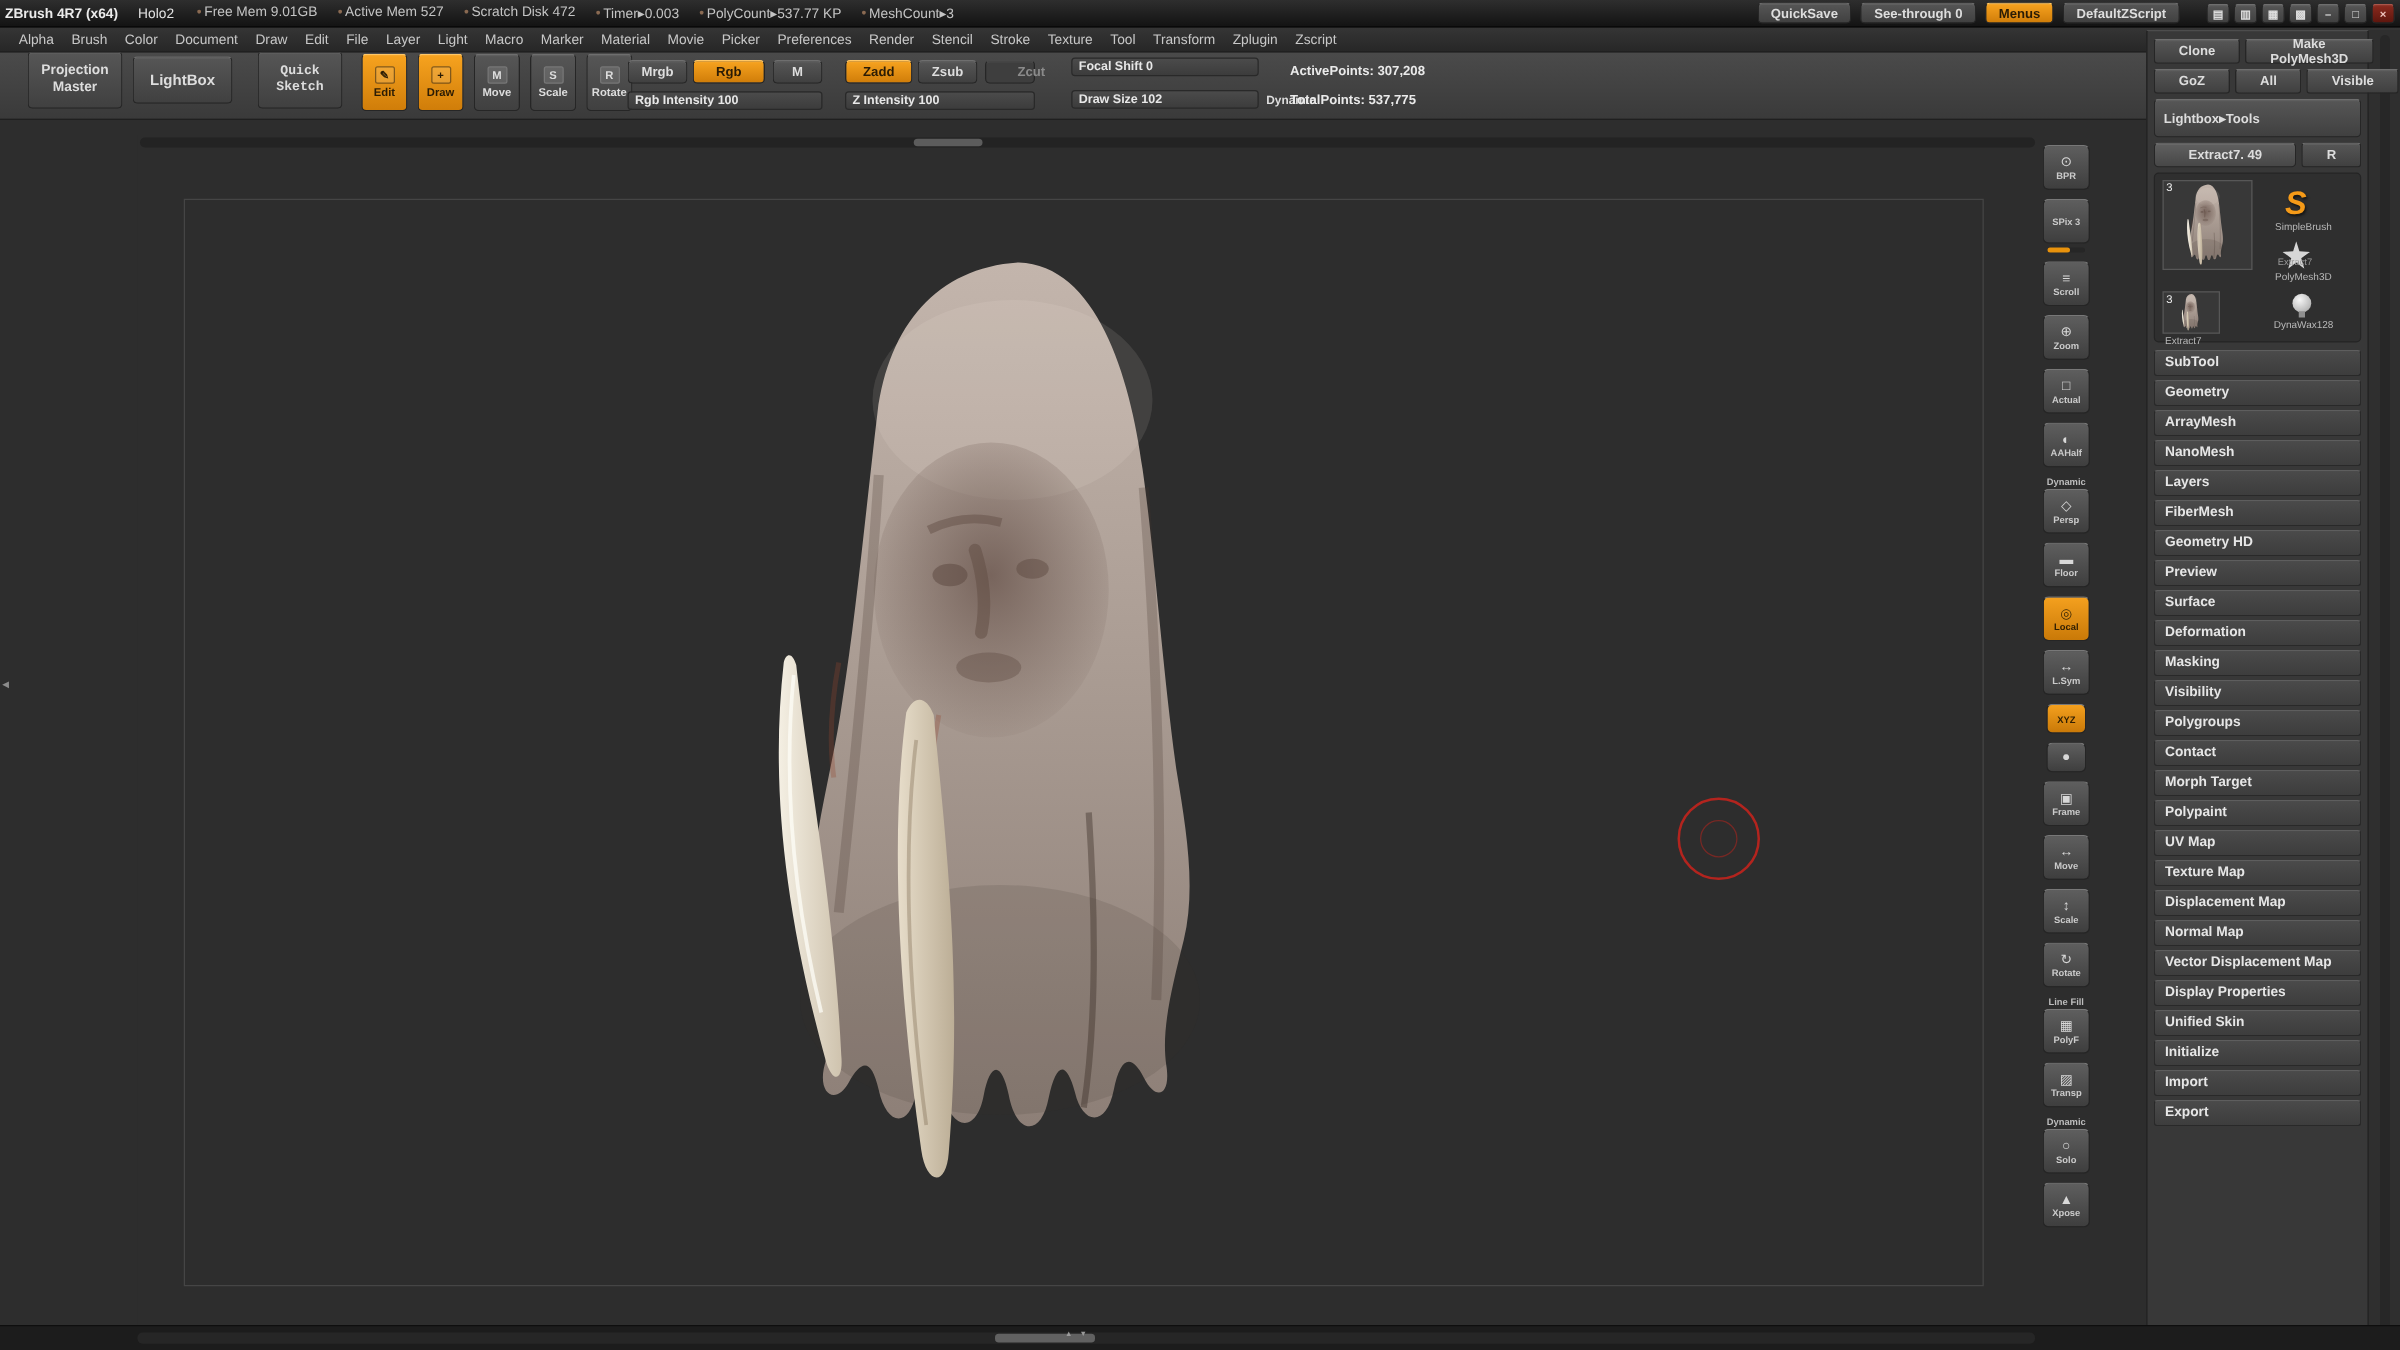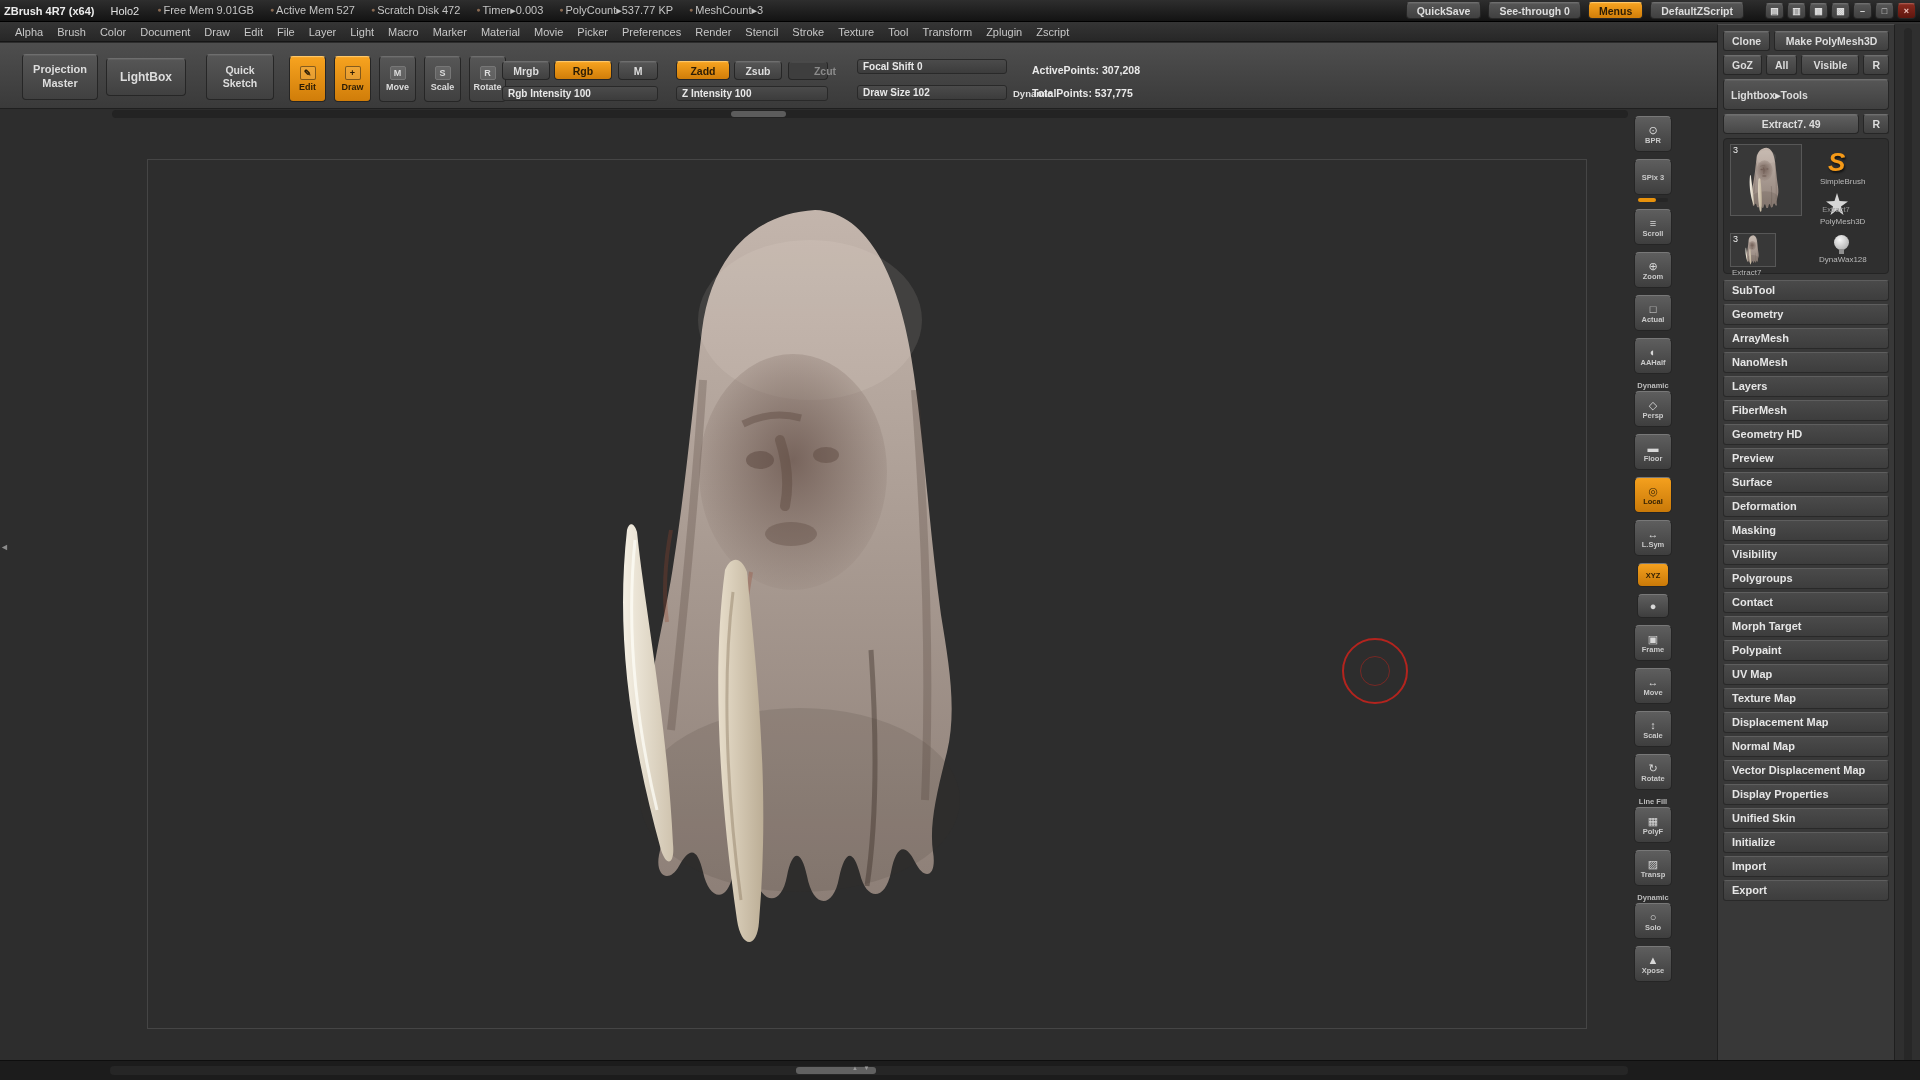--- a/index.html
+++ b/index.html
@@ -32,26 +32,26 @@
   .win-btn { width:19px; height:16px; font-size:9px; padding:0; }
   .win-btn.close { background:linear-gradient(#8a2a1e,#5e160e); color:#f2c9c2; border-top-color:#a8564a; }
 
   
   .menubar { position:absolute; top:22px; left:0; right:0; height:20px; z-index:10;
     background:linear-gradient(#353535,#272727); border-bottom:1px solid #161616;
     display:flex; align-items:center; padding:0 8px; }
   .menu-item { font-size:11px; color:#c8c8c8; padding:0 7px;text-align:center; }
 
   
-  .toolbar { position:absolute; top:43px; left:0; right:0; height:66px; z-index:5;
+  .toolbar { position:absolute; top:30px; left:0; right:0; height:66px; z-index:5;
     background:linear-gradient(#4e4e4e,#3a3a3a); border-bottom:1px solid #1f1f1f; }
   .toolbar > * { position:absolute; }
   .pm-btn  { left:22px;  top:11px; width:76px; height:46px; font-size:11px; text-align:center; line-height:1.25; }
   .lb-btn  { left:106px; top:15px; width:80px; height:38px; font-size:12px; }
-  .qs-btn  { left:206px; top:11px; width:68px; height:46px; font-size:10.5px; text-align:center; line-height:1.25; }
+  .qs-btn  { left:206px; top:11px; width:68px; height:46px; font-size:10.5px; text-align:center; line-height:1.25;font-family:Liberation Mono, monospace; }
   .mode-row { left:289px; top:13px; display:flex; gap:8px; }
   .mode-btn { width:37px; height:46px; flex-direction:column; gap:2px; font-size:9px; }
   .mode-icn { width:16px; height:14px; border:1px solid rgba(0,0,0,.45); border-radius:2px;
     font-size:9px; line-height:12px; text-align:center; background:rgba(255,255,255,.12); }
   .mode-btn:not(.active) .mode-icn { border-color:#777; color:#ddd; }
   .paint-btn { top:18px; height:19px; font-size:10.5px; }
   .mrgb{left:502px;width:48px} .rgb{left:554px;width:58px} .m-btn{left:618px;width:40px}
   .zadd{left:676px;width:54px} .zsub{left:734px;width:48px}
   .zcut{left:788px;width:40px; color:#8b8b8b; background:#3e3e3e; border-top-color:#4a4a4a;padding-left:34px; }
   .zslider { height:15px; background:linear-gradient(#4b4b4b,#3c3c3c); border:1px solid #292929;
@@ -91,21 +91,21 @@
   .shelf-item.active .glyph { color:#3a2708; }
   .shelf-item.small .shelf-btn { height:24px; width:32px; }
   .mini-slider { display:none; width:30px; height:4px; background:#262626; border-radius:2px; margin-top:3px; position:relative; }
   .mini-slider::after { content:""; position:absolute; left:0; top:0; width:60%; height:100%; background:#e8920c; border-radius:2px; }
   .shelf-item.slider .mini-slider { display:block; }
 
   
   .panel { position:absolute; left:1717px; top:24px; width:178px; bottom:0; z-index:20;
     background:#383838; border:1px solid #1f1f1f; border-top-color:#4d4d4d; padding:6px 5px; }
   .prow { display:flex; gap:4px; margin-bottom:4px; }
-  .p-btn { height:20px; font-size:10.5px; padding:0 8px; border-radius:3px; }
+  .p-btn { height:20px; font-size:10.5px; padding:0 19px; border-radius:3px; }
   .grow { flex:1; }
   .wide-bar { width:100%; height:31px; justify-content:flex-start; margin-bottom:4px; font-size:10.5px; padding:0 7px; }
   .tool-slider { flex:1; height:20px; font-size:10.5px; background:linear-gradient(#606060,#474747); }
   .thumbs { position:relative; height:136px; background:#2f2f2f; border:1px solid #242424; border-radius:4px; margin-bottom:6px; }
   .big-thumb { position:absolute; left:6px; top:5px; width:72px; height:72px; background:#383838; border:1px solid #575757; }
   .small-thumb { position:absolute; left:6px; top:94px; width:46px; height:34px; background:#383838; border:1px solid #575757; }
   .badge { position:absolute; left:2px; top:0; font-size:9px; color:#f0f0f0; z-index:2; }
   .mini-label { position:absolute; bottom:1px; width:100%; text-align:center; font-size:7.5px; color:#9a9a9a; z-index:2; }
   .sb-icon { position:absolute; left:104px; top:8px; font-size:26px; font-weight:bold; font-style:italic;
     color:#f59a18; text-shadow:1px 2px 2px #141414; }

